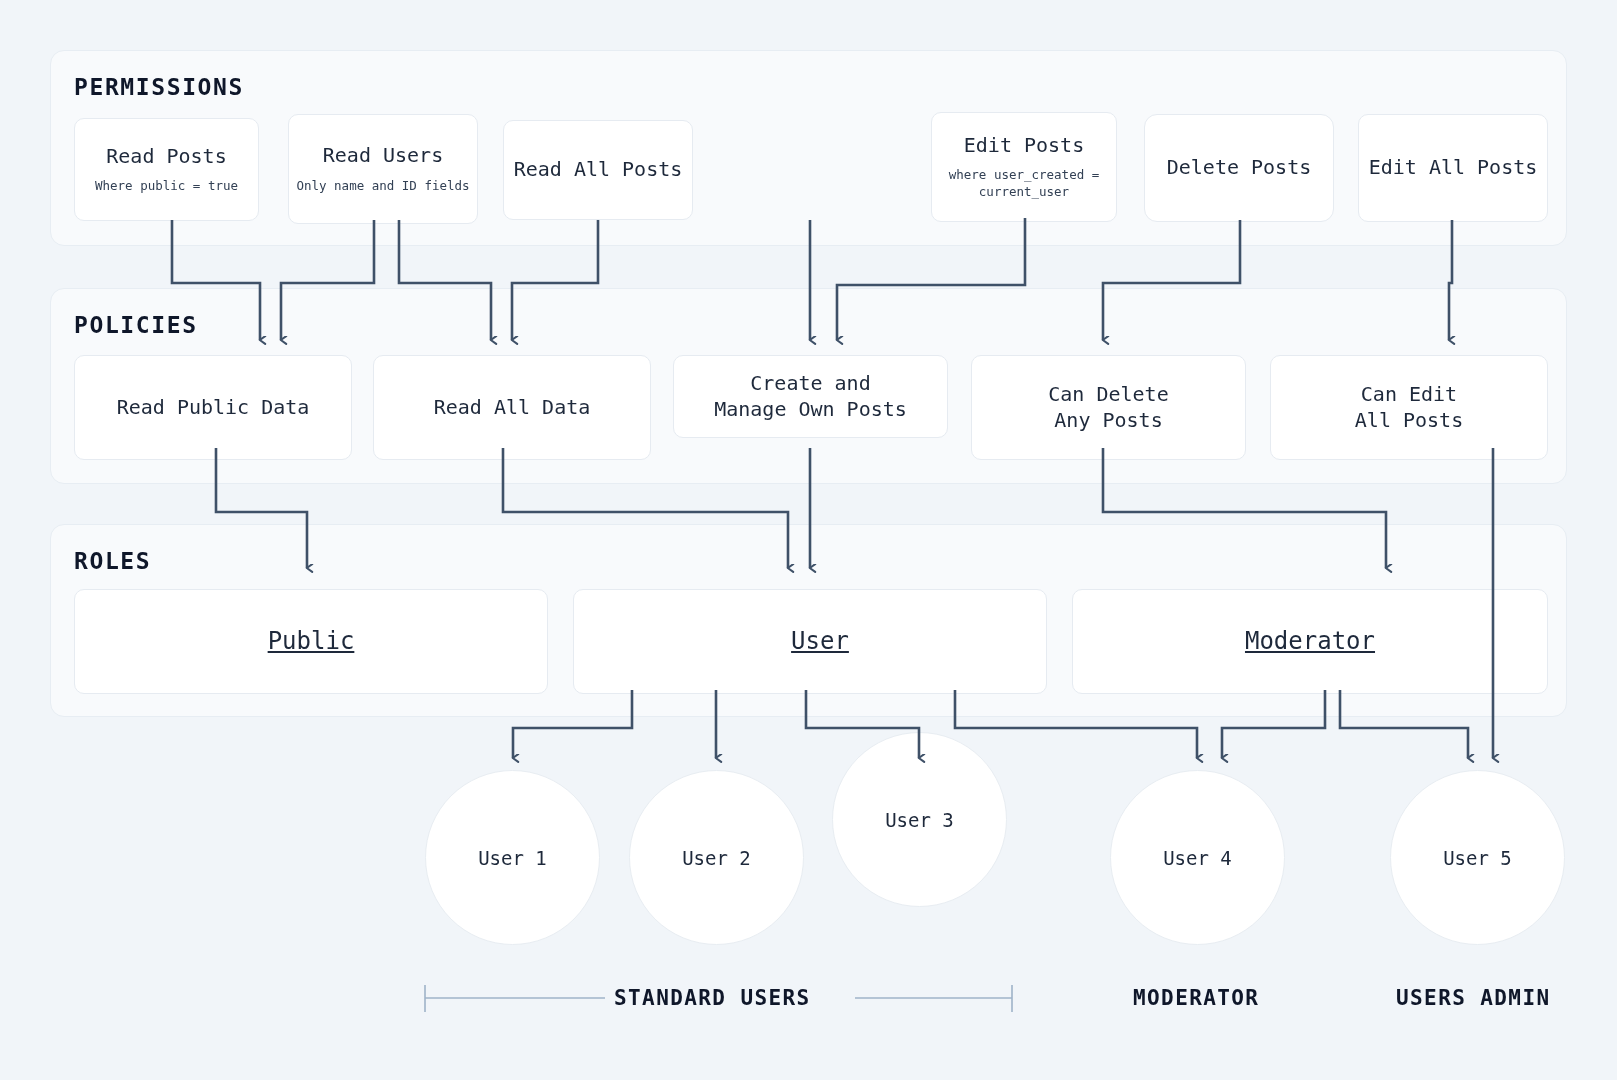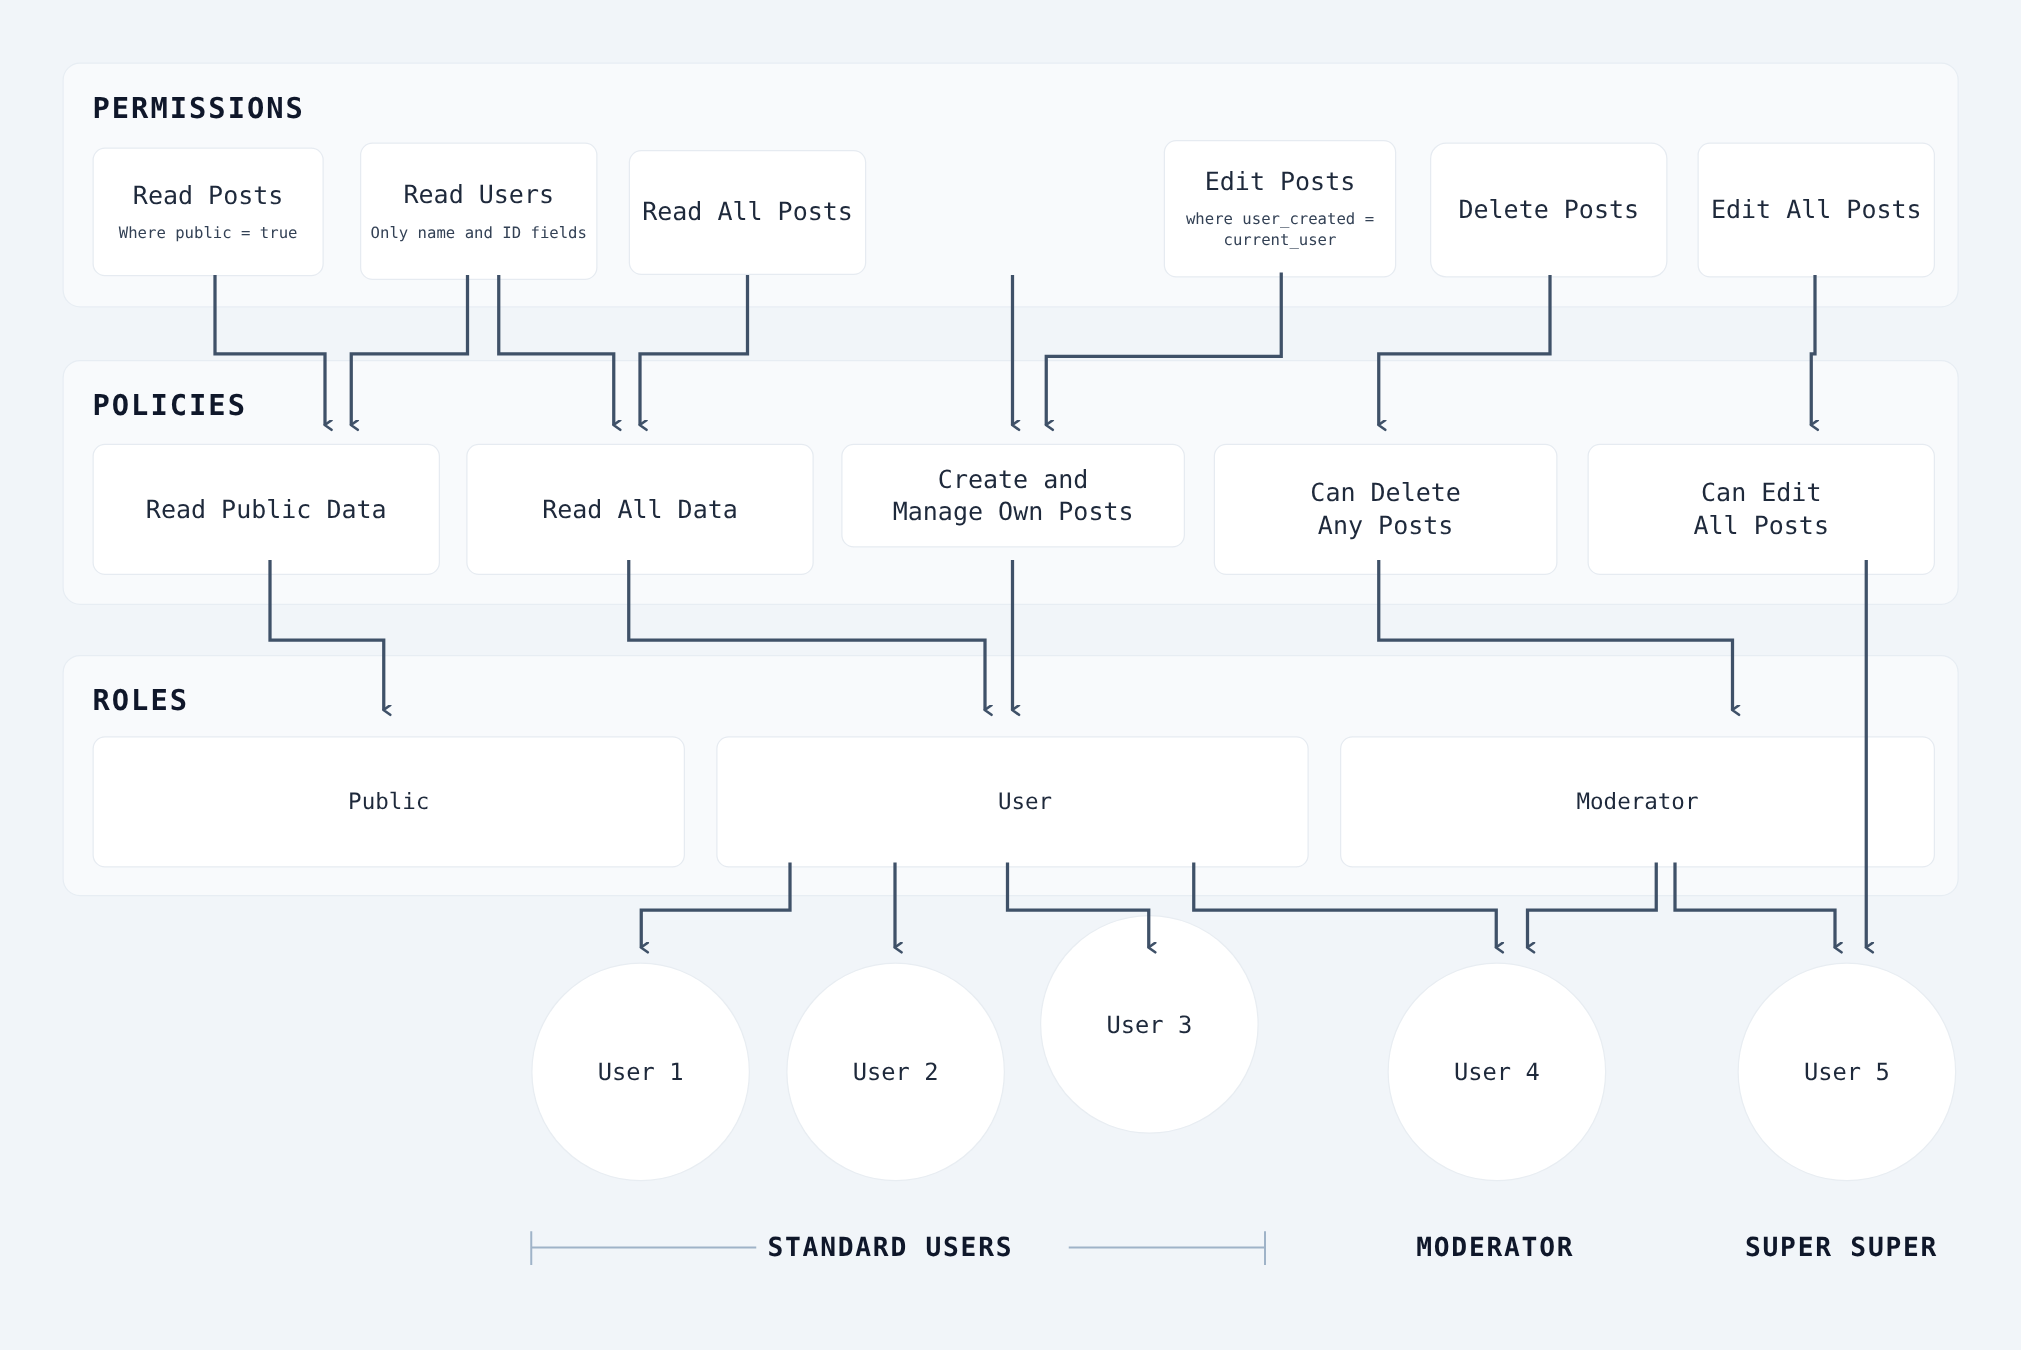--- a/index.html
+++ b/index.html
@@ -53,21 +53,21 @@
     line-height:1.28;
     white-space:pre-line;
   }
   .card .sub{
     font-size:12.5px;
     color:#334155;
     line-height:1.35;
     margin-top:9px;
     white-space:pre-line;
   }
-  .role-card .t{font-size:18px;}
+  .role-card .t{font-size:24px;text-decoration:underline;}
 
   
   .ucircle{
     position:absolute;
     width:175px;height:175px;
     border-radius:50%;
     background:#ffffff;
     border:1px solid #e8edf2;
     display:flex;align-items:center;justify-content:center;
     box-sizing:border-box;
@@ -215,15 +215,15 @@
   </div>
   <div class="ucircle" style="left:1110px;top:770px;">
     <span>User 4</span>
   </div>
   <div class="ucircle" style="left:1390px;top:770px;">
     <span>User 5</span>
   </div>
 
   <div class="glabel" style="left:614px;top:986px;">STANDARD USERS</div>
   <div class="glabel" style="left:1133px;top:986px;">MODERATOR</div>
-  <div class="glabel" style="left:1396px;top:986px;">SUPER SUPER</div>
+  <div class="glabel" style="left:1396px;top:986px;">USERS ADMIN</div>
 
 </div>
 
 </body></html>

